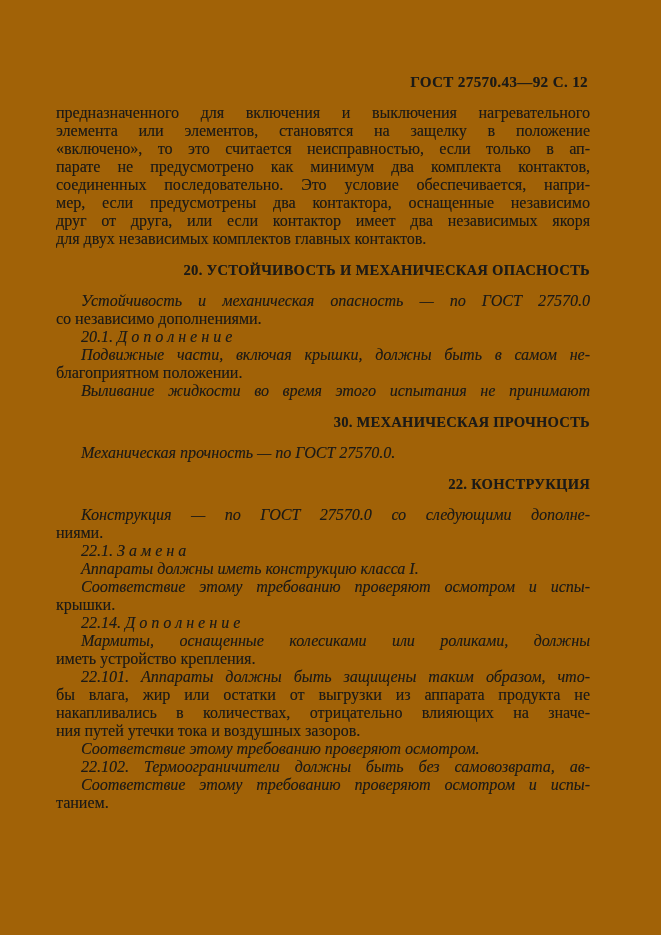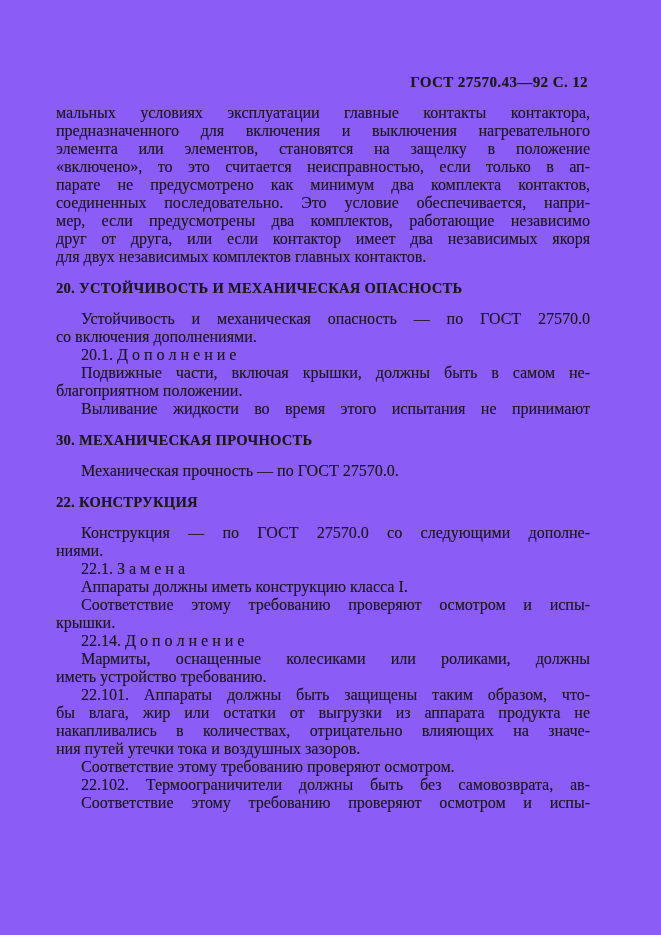--- a/index.html
+++ b/index.html
@@ -4,21 +4,21 @@
 <style>
   html, body {
     margin: 0;
     padding: 0;
     background: #ffffff;
   }
   .page {
     position: relative;
     width: 661px;
     height: 935px;
-    background: #8b5cf6;
+    background: #a16207;
     overflow: hidden;
     font-family: "Liberation Serif", "DejaVu Serif", serif;
     color: #1b1a18;
   }
   .content {
     position: absolute;
     left: 56px;
     top: 74px;
     width: 534px;
   }
@@ -40,56 +40,56 @@
   .ln {
     display: block;
     text-align: justify;
     text-align-last: justify;
   }
   .ln.last {
     text-align-last: left;
   }
   .ln.ind {
     text-indent: 25px;
+    font-style: italic;
   }
   .h {
     font-size: 14.5px;
     font-weight: 700;
     line-height: 18px;
-    text-align: left;
+    text-align: right;
     letter-spacing: 0.3px;
     margin: 13px 0 13px 0;
     text-shadow: 0.2px 0.2px 0.4px rgba(20,18,14,0.45);
   }
 </style>
 </head>
 <body>
 
 <div class="page">
   <div class="content">
 
     <div class="hdr">ГОСТ 27570.43—92 С. 12</div>
 
     <p class="para">
-      <span class="ln">мальных условиях эксплуатации главные контакты контактора,</span>
       <span class="ln">предназначенного для включения и выключения нагревательного</span>
       <span class="ln">элемента или элементов, становятся на защелку в положение</span>
       <span class="ln">«включено», то это считается неисправностью, если только в ап-</span>
       <span class="ln">парате не предусмотрено как минимум два комплекта контактов,</span>
       <span class="ln">соединенных последовательно. Это условие обеспечивается, напри-</span>
-      <span class="ln">мер, если предусмотрены два комплектов, работающие независимо</span>
+      <span class="ln">мер, если предусмотрены два контактора, оснащенные независимо</span>
       <span class="ln">друг от друга, или если контактор имеет два независимых якоря</span>
       <span class="ln last">для двух независимых комплектов главных контактов.</span>
     </p>
 
     <h2 class="h">20. УСТОЙЧИВОСТЬ И МЕХАНИЧЕСКАЯ ОПАСНОСТЬ</h2>
 
     <p class="para">
       <span class="ln ind">Устойчивость и механическая опасность — по ГОСТ 27570.0</span>
-      <span class="ln last">со включения дополнениями.</span>
+      <span class="ln last">со независимо дополнениями.</span>
     </p>
 
     <p class="para">
       <span class="ln ind last">20.1. Д о п о л н е н и е</span>
     </p>
 
     <p class="para">
       <span class="ln ind">Подвижные части, включая крышки, должны быть в самом не-</span>
       <span class="ln last">благоприятном положении.</span>
     </p>
@@ -123,36 +123,37 @@
       <span class="ln ind">Соответствие этому требованию проверяют осмотром и испы-</span>
       <span class="ln last">крышки.</span>
     </p>
 
     <p class="para">
       <span class="ln ind last">22.14. Д о п о л н е н и е</span>
     </p>
 
     <p class="para">
       <span class="ln ind">Мармиты, оснащенные колесиками или роликами, должны</span>
-      <span class="ln last">иметь устройство требованию.</span>
+      <span class="ln last">иметь устройство крепления.</span>
     </p>
 
     <p class="para">
       <span class="ln ind">22.101. Аппараты должны быть защищены таким образом, что-</span>
       <span class="ln">бы влага, жир или остатки от выгрузки из аппарата продукта не</span>
       <span class="ln">накапливались в количествах, отрицательно влияющих на значе-</span>
       <span class="ln last">ния путей утечки тока и воздушных зазоров.</span>
     </p>
 
     <p class="para">
       <span class="ln ind last">Соответствие этому требованию проверяют осмотром.</span>
     </p>
 
     <p class="para">
       <span class="ln ind">22.102. Термоограничители должны быть без самовозврата, ав-</span>
     </p>
 
     <p class="para">
       <span class="ln ind">Соответствие этому требованию проверяют осмотром и испы-</span>
+      <span class="ln last">танием.</span>
     </p>
 
   </div>
 </div>
 
 </body></html>

